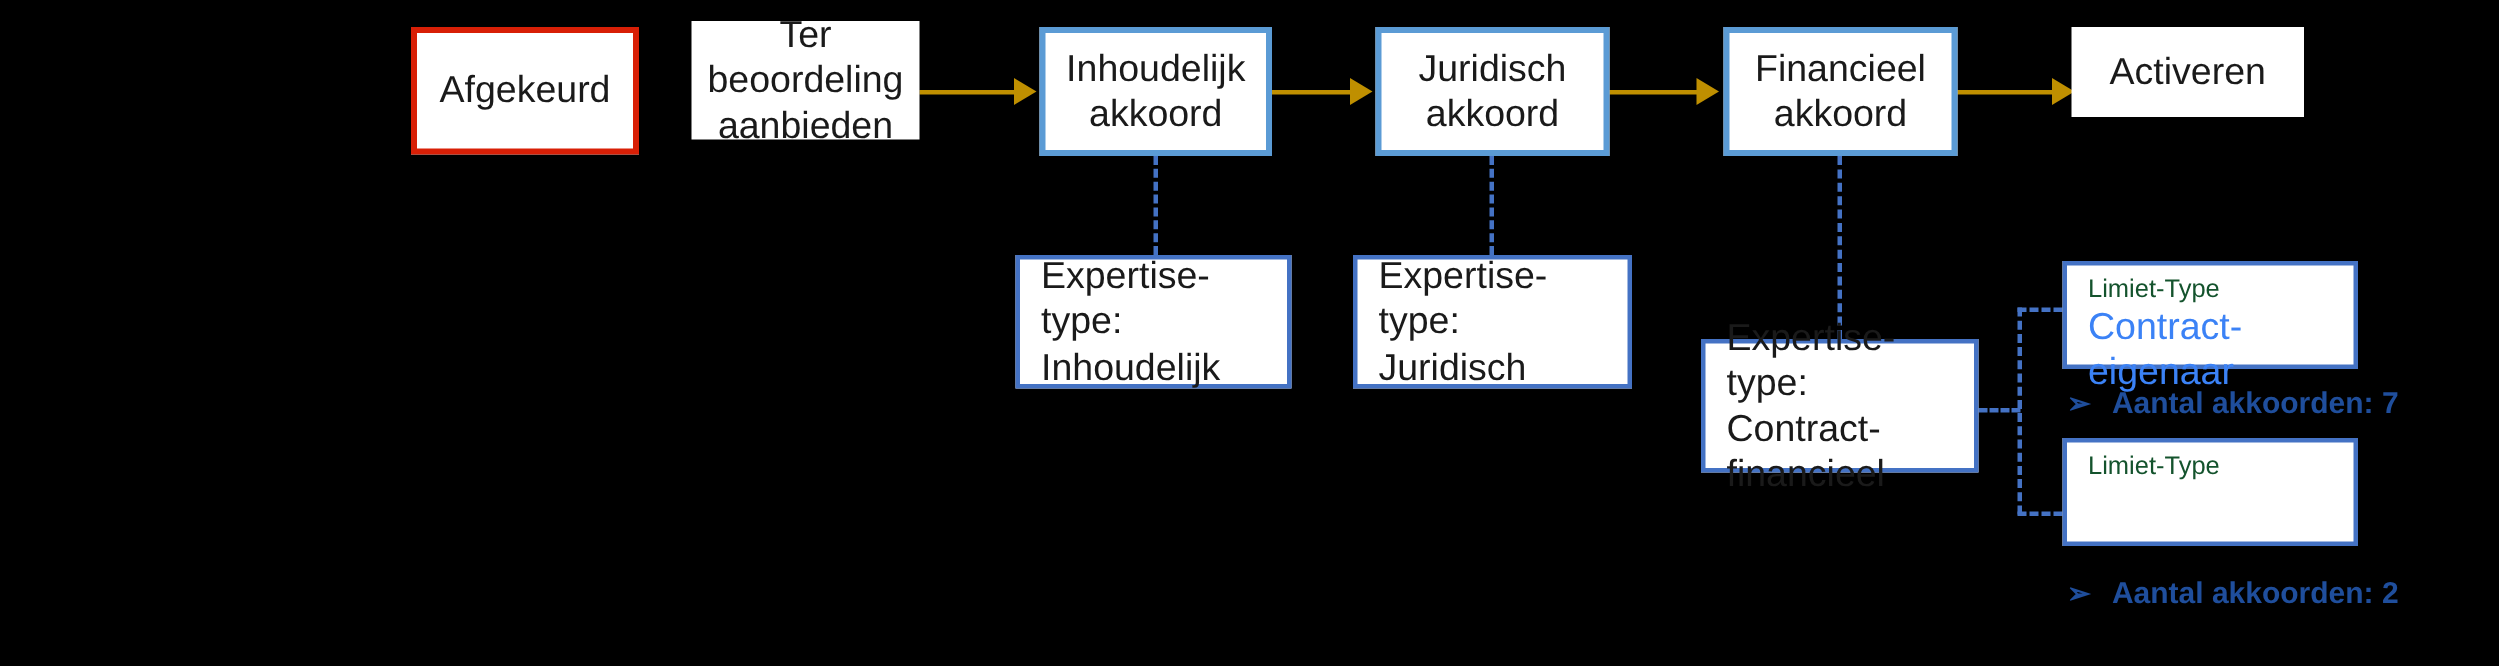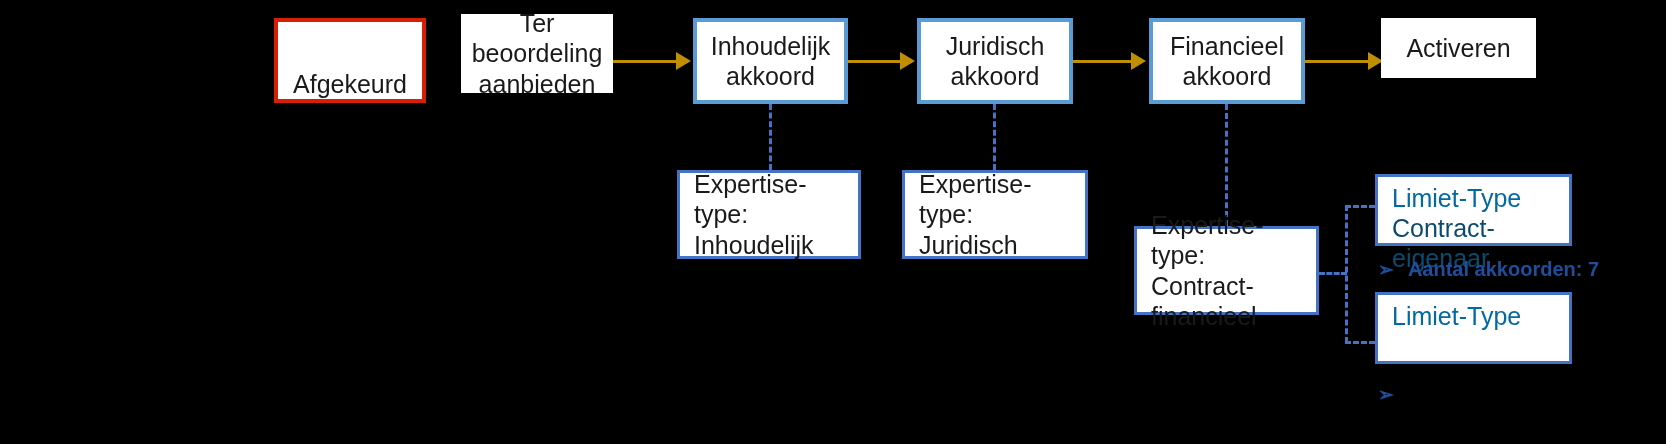--- a/index.html
+++ b/index.html
@@ -33,28 +33,28 @@
   .box.red { border: 4px solid #d81f06; }
   .box.lightblue { border: 4px solid #5b9bd5; }
   .box.midblue { border: 3px solid #4472c4; }
   .box.leftal {
     justify-content: flex-start;
     text-align: left;
     padding-left: 14px;
   }
 
   .limiet-title {
-    font-size: 25px;
-    color: #0369a1;
+    font-size: 17px;
+    color: #14532d;
     line-height: 1.2;
     display: block;
   }
   .limiet-sub {
     font-size: 25px;
-    color: #0c4a6e;
+    color: #3b82f6;
     line-height: 1.2;
     display: block;
   }
 
   .arrow-line {
     position: absolute;
     height: 3px;
     background: #bf8f00;
   }
   .arrow-head {
@@ -112,21 +112,21 @@
 
   <div class="dash-v" style="left:769px; top:104px; height:66px;"></div>
   <div class="dash-v" style="left:993px; top:104px; height:66px;"></div>
   <div class="dash-v" style="left:1225px; top:104px; height:122px;"></div>
 
   <div class="dash-h" style="left:1319px; top:272px; width:28px;"></div>
   <div class="dash-v" style="left:1345px; top:205px; height:138px;"></div>
   <div class="dash-h" style="left:1345px; top:205px; width:30px;"></div>
   <div class="dash-h" style="left:1345px; top:341px; width:30px;"></div>
 
-  <div class="box red" style="left:274px; top:18px; width:152px; height:85px;align-items:flex-end;">
+  <div class="box red" style="left:274px; top:18px; width:152px; height:85px;">
     <span>Afgekeurd</span>
   </div>
 
   <div class="box plain" style="left:461px; top:14px; width:152px; height:79px;justify-content:center;">
     <span>Ter<br>beoordeling<br>aanbieden</span>
   </div>
 
   <div class="box lightblue" style="left:693px; top:18px; width:155px; height:86px;">
     <span>Inhoudelijk<br>akkoord</span>
   </div>
@@ -164,15 +164,16 @@
     <span class="bullet">➢</span>
     <span>Aantal akkoorden: 7</span>
   </div>
 
   <div class="box midblue leftal" style="left:1375px; top:292px; width:197px; height:72px; display:block; padding-top:6px;">
     <span class="limiet-title">Limiet-Type</span>
   </div>
 
   <div class="annot" style="left:1378px; top:385px;">
     <span class="bullet">➢</span>
+    <span>Aantal akkoorden: 2</span>
   </div>
 
 </div>
 
 </body></html>

